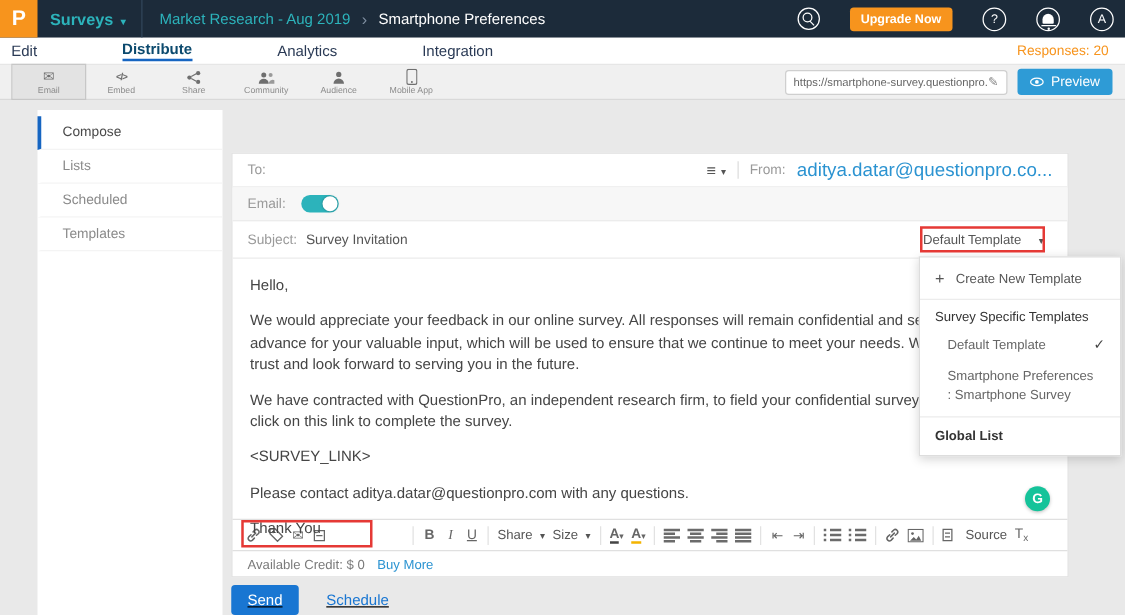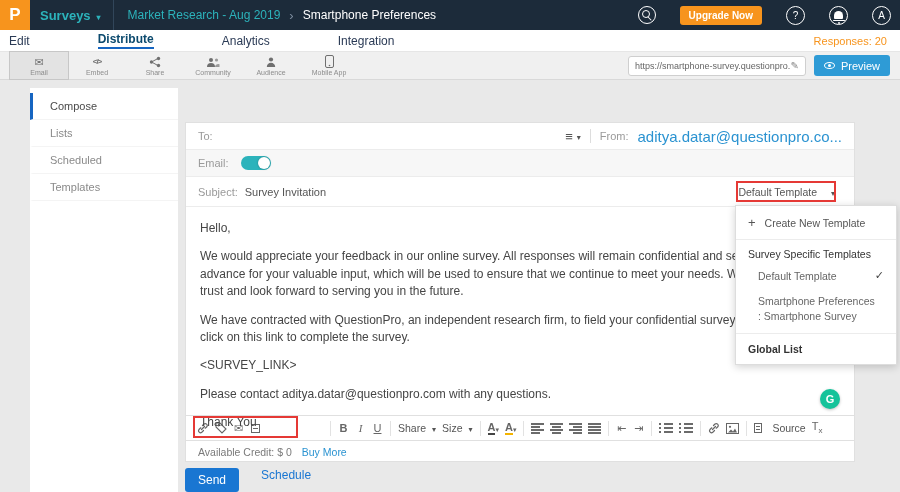--- a/index.html
+++ b/index.html
@@ -102,21 +102,21 @@
         background-image:linear-gradient(#6b6b6b,#6b6b6b),linear-gradient(#6b6b6b,#6b6b6b),linear-gradient(#6b6b6b,#6b6b6b),linear-gradient(#6b6b6b,#6b6b6b),linear-gradient(#6b6b6b,#6b6b6b),linear-gradient(#6b6b6b,#6b6b6b);
         background-size:9px 2px,9px 2px,9px 2px,2px 2px,2px 2px,2px 2px;
         background-position:5px 0,5px 4px,5px 8px,0 0,0 4px,0 8px; }
   .i-sq { width:9px; height:9px; border:1px solid #666; display:block; background:linear-gradient(#666,#666) no-repeat 1px 3px / 5px 1px; }
   .i-doc { width:8px; height:10px; border:1px solid #666; display:block; margin-right:4px; background:linear-gradient(#666,#666) no-repeat 1px 2px / 4px 1px, linear-gradient(#666,#666) no-repeat 1px 5px / 4px 1px; }
   .txwrap sub { font-size:8px; }
 
   
   .row-credit { height:22px; display:flex; align-items:center; gap:10px; padding:0 12px; font-size:10.5px; color:#7a7a7a; }
   .buy-more { color:#2b93d1; cursor:pointer; }
-  #send-row { position:absolute; top:468px; left:185px; display:flex; align-items:flex-start; gap:22px; }
+  #send-row { position:absolute; top:468px; left:185px; display:flex; align-items:center; gap:22px;text-decoration:underline; }
   .send-btn { background:#1976d2; color:#fff; border:none; border-radius:3px; font-size:12px; padding:5px 13px; cursor:pointer; font-family:inherit; }
   .schedule-link { color:#1976d2; font-size:12px; cursor:pointer; }
 
   
   #tpl-dropdown { position:absolute; top:205px; left:735px; width:162px; background:#fff; border:1px solid #ddd; box-shadow:0 2px 8px rgba(0,0,0,.18); z-index:20; }
   .dd-create { display:flex; align-items:center; gap:9px; padding:9px 12px; font-size:10.5px; color:#555; border-bottom:1px solid #ececec; cursor:pointer; }
   .dd-plus { color:#555; }
   .dd-section { font-size:10.5px; font-weight:normal; color:#333; padding:8px 12px 3px; }
   .dd-option { display:flex; align-items:center; padding:6px 12px 6px 22px; font-size:10.5px; color:#666; cursor:pointer; }
   .dd-option.two { flex-direction:column; align-items:flex-start; line-height:1.4; }

